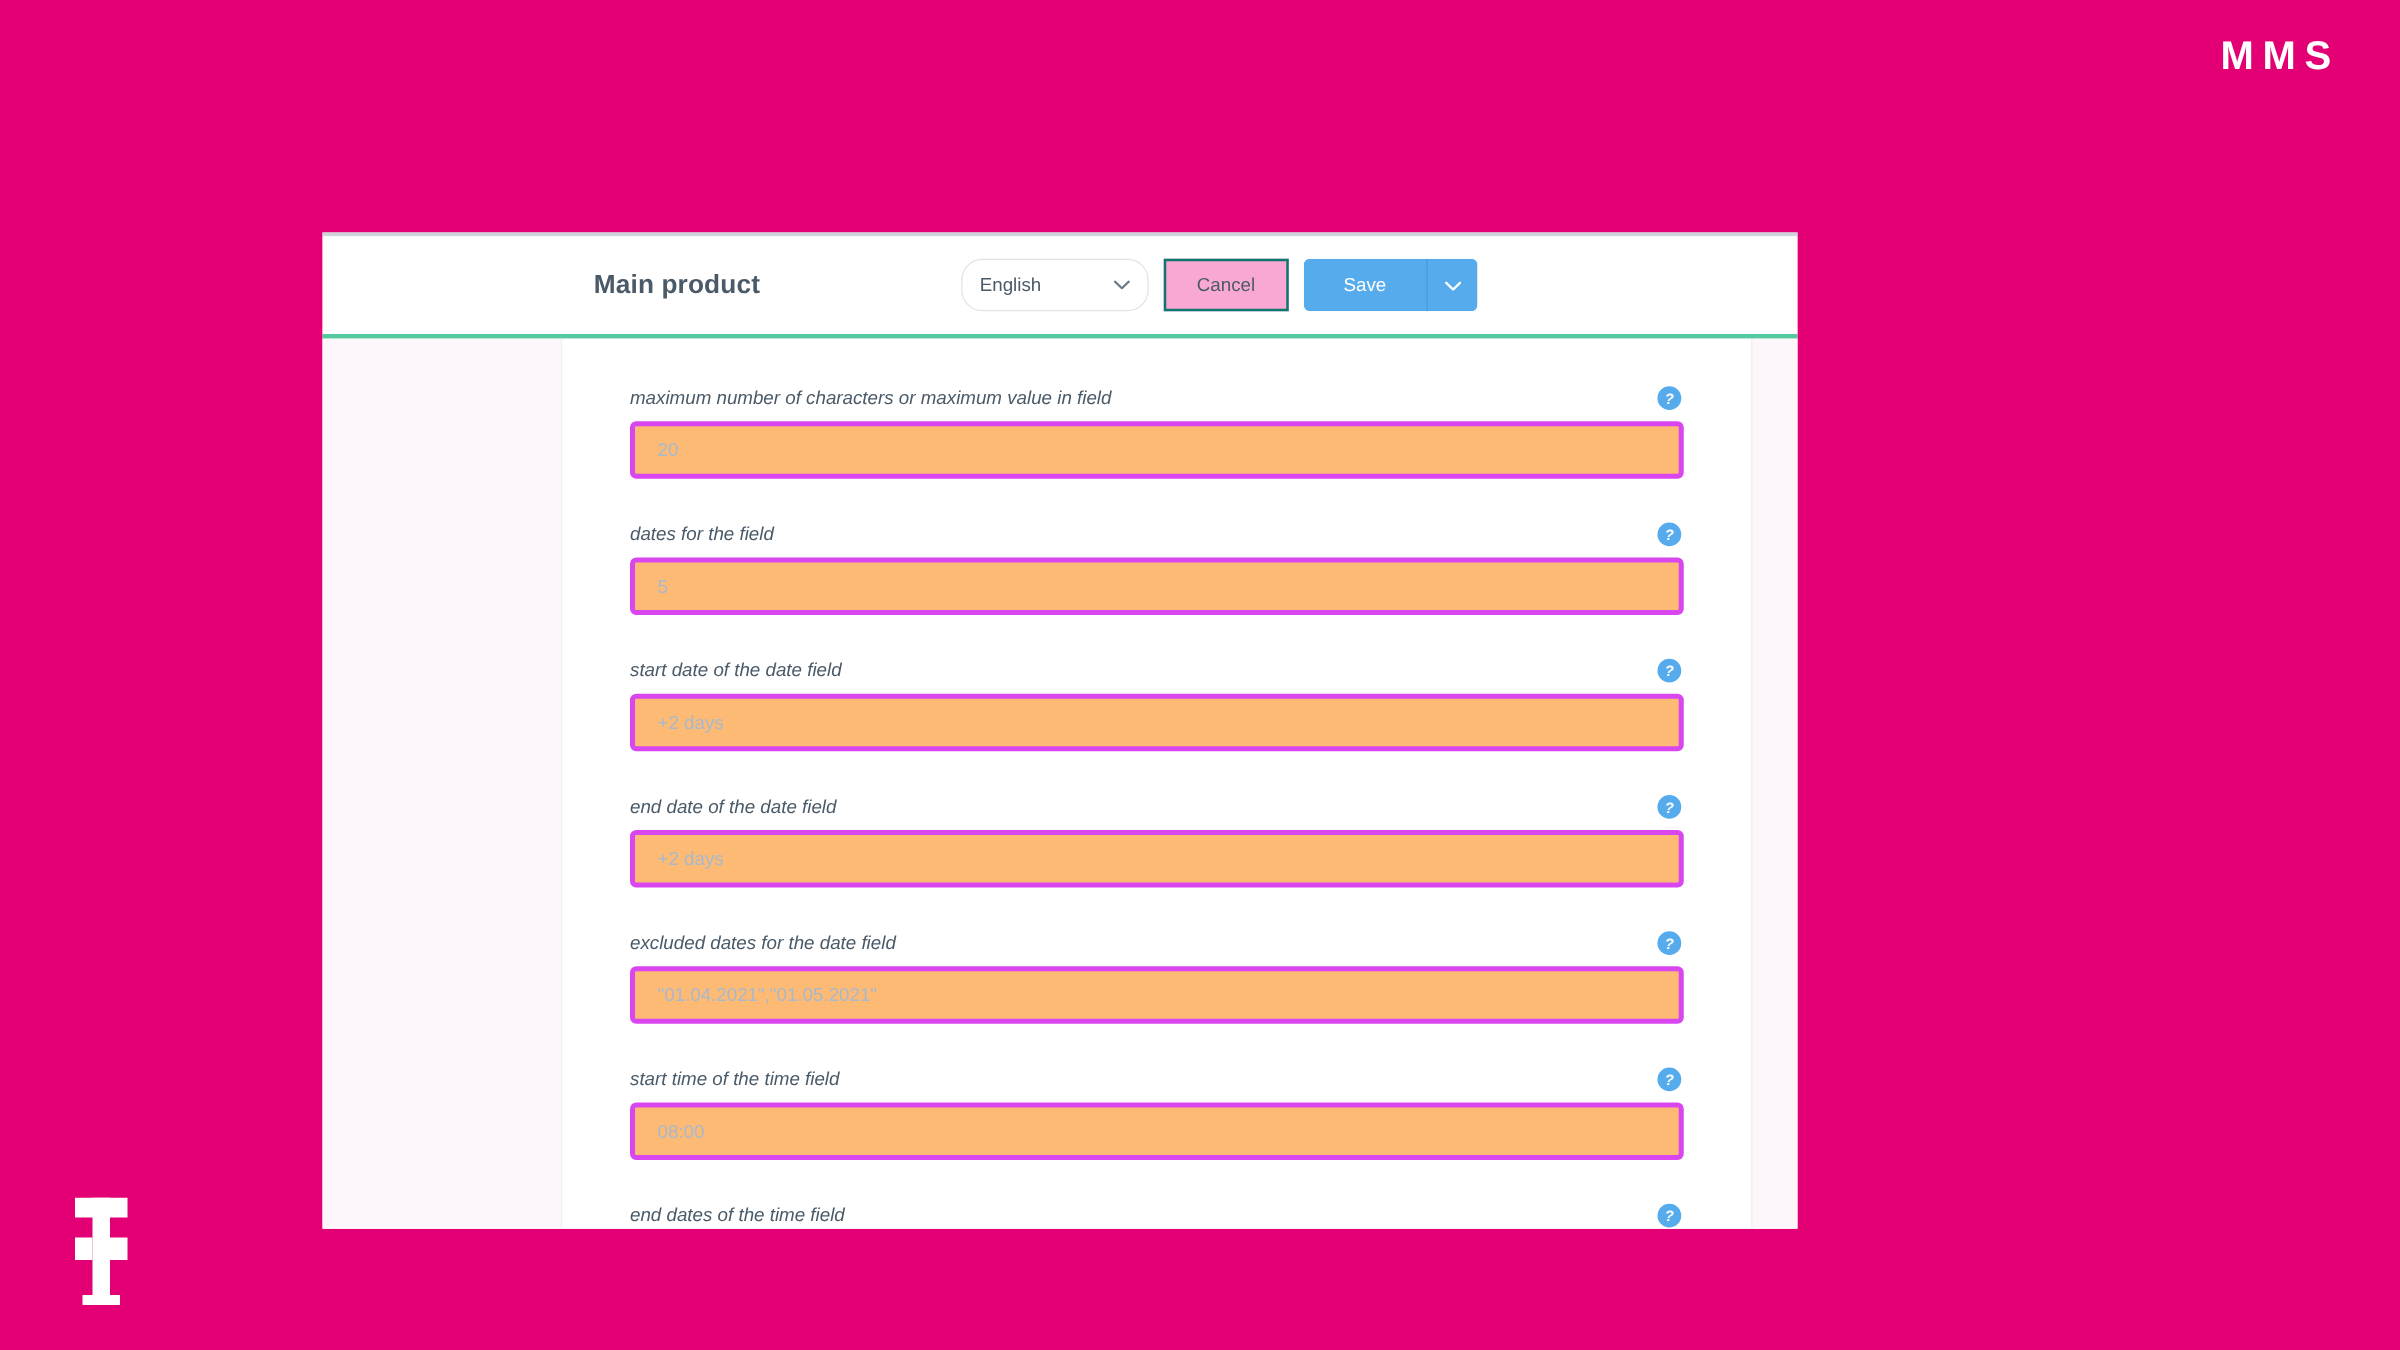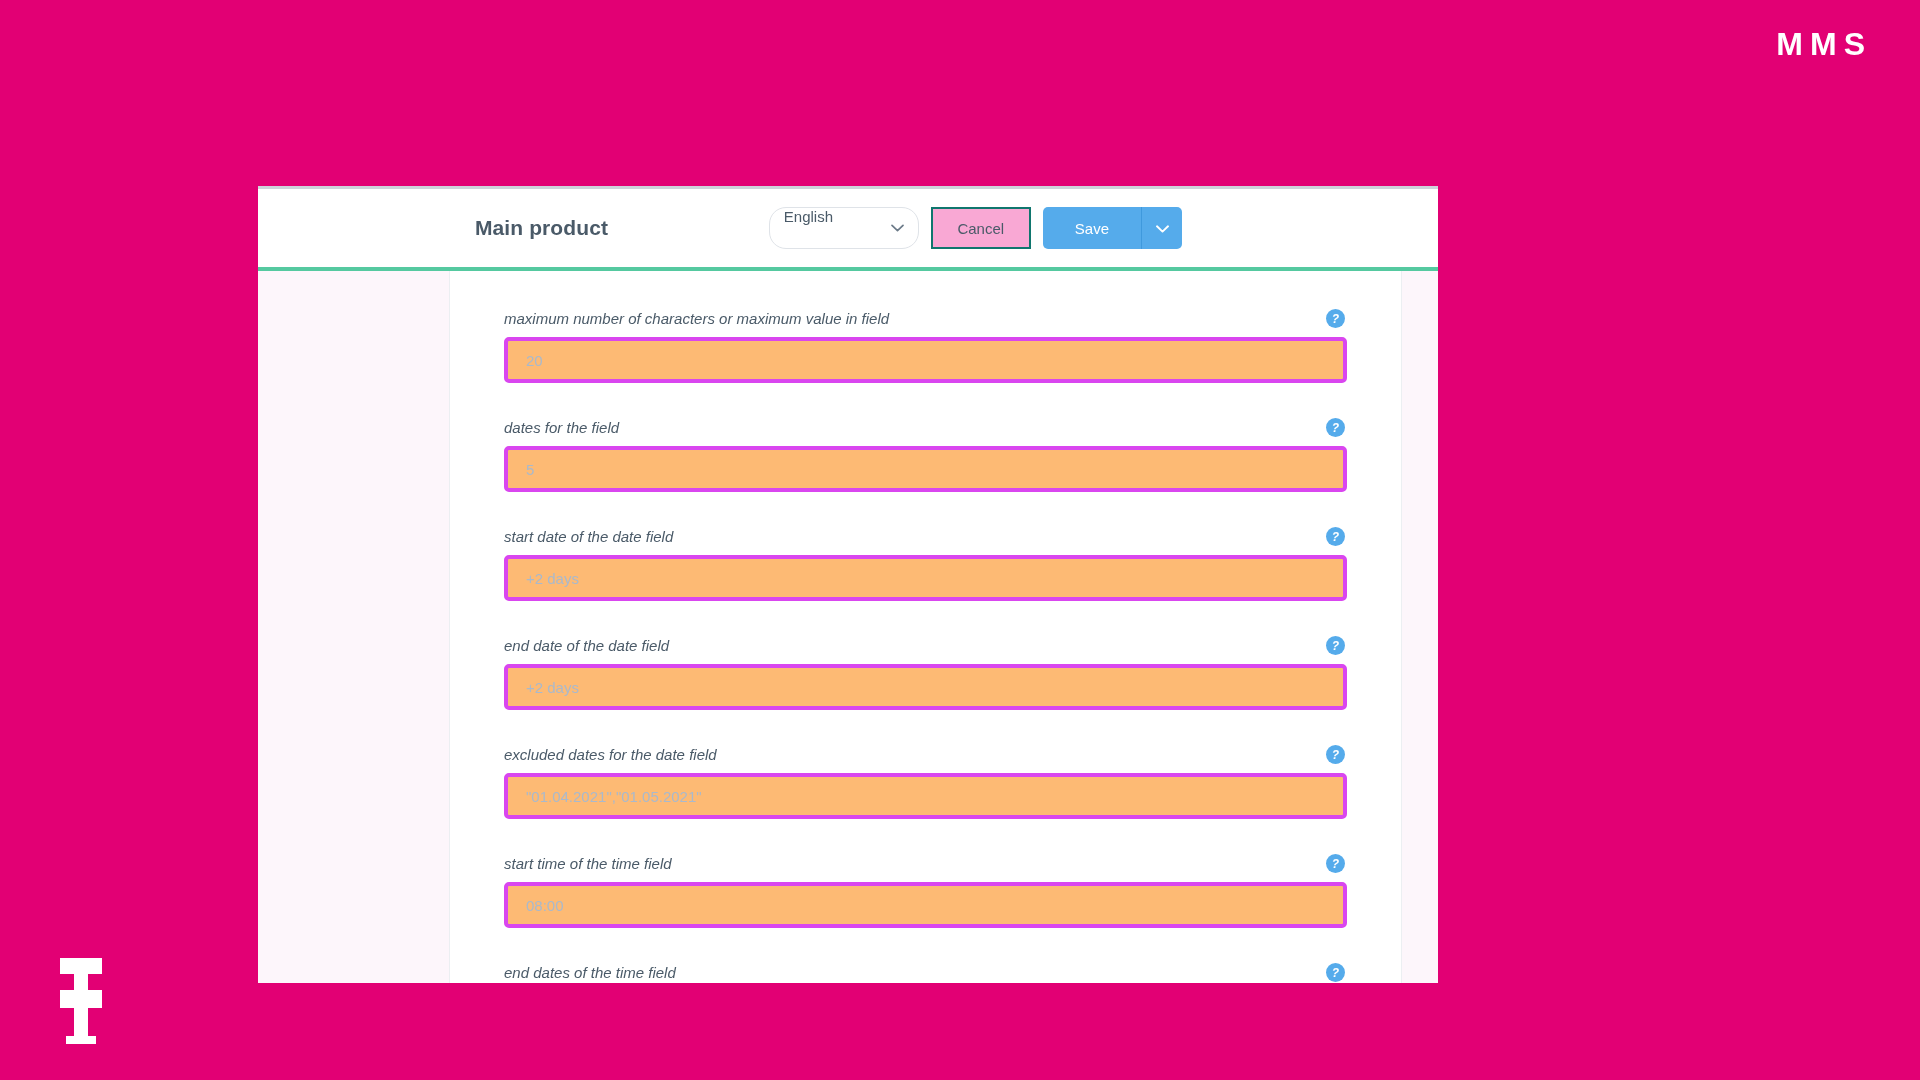--- a/index.html
+++ b/index.html
@@ -93,20 +93,21 @@
 
   
   .lang-select {
     position: relative;
     width: 150px;
     height: 42px;
     border: 1px solid #dfe3e8;
     border-radius: 17px;
     background: #ffffff;
     display: flex;
+    align-items: center;
     padding: 0 14px;
     cursor: pointer;
   }
   .lang-select .lang-label {
     font-size: 15px;
     color: #4a5a68;
   }
   .lang-select .chevron {
     margin-left: auto;
     color: #6b7a88;

